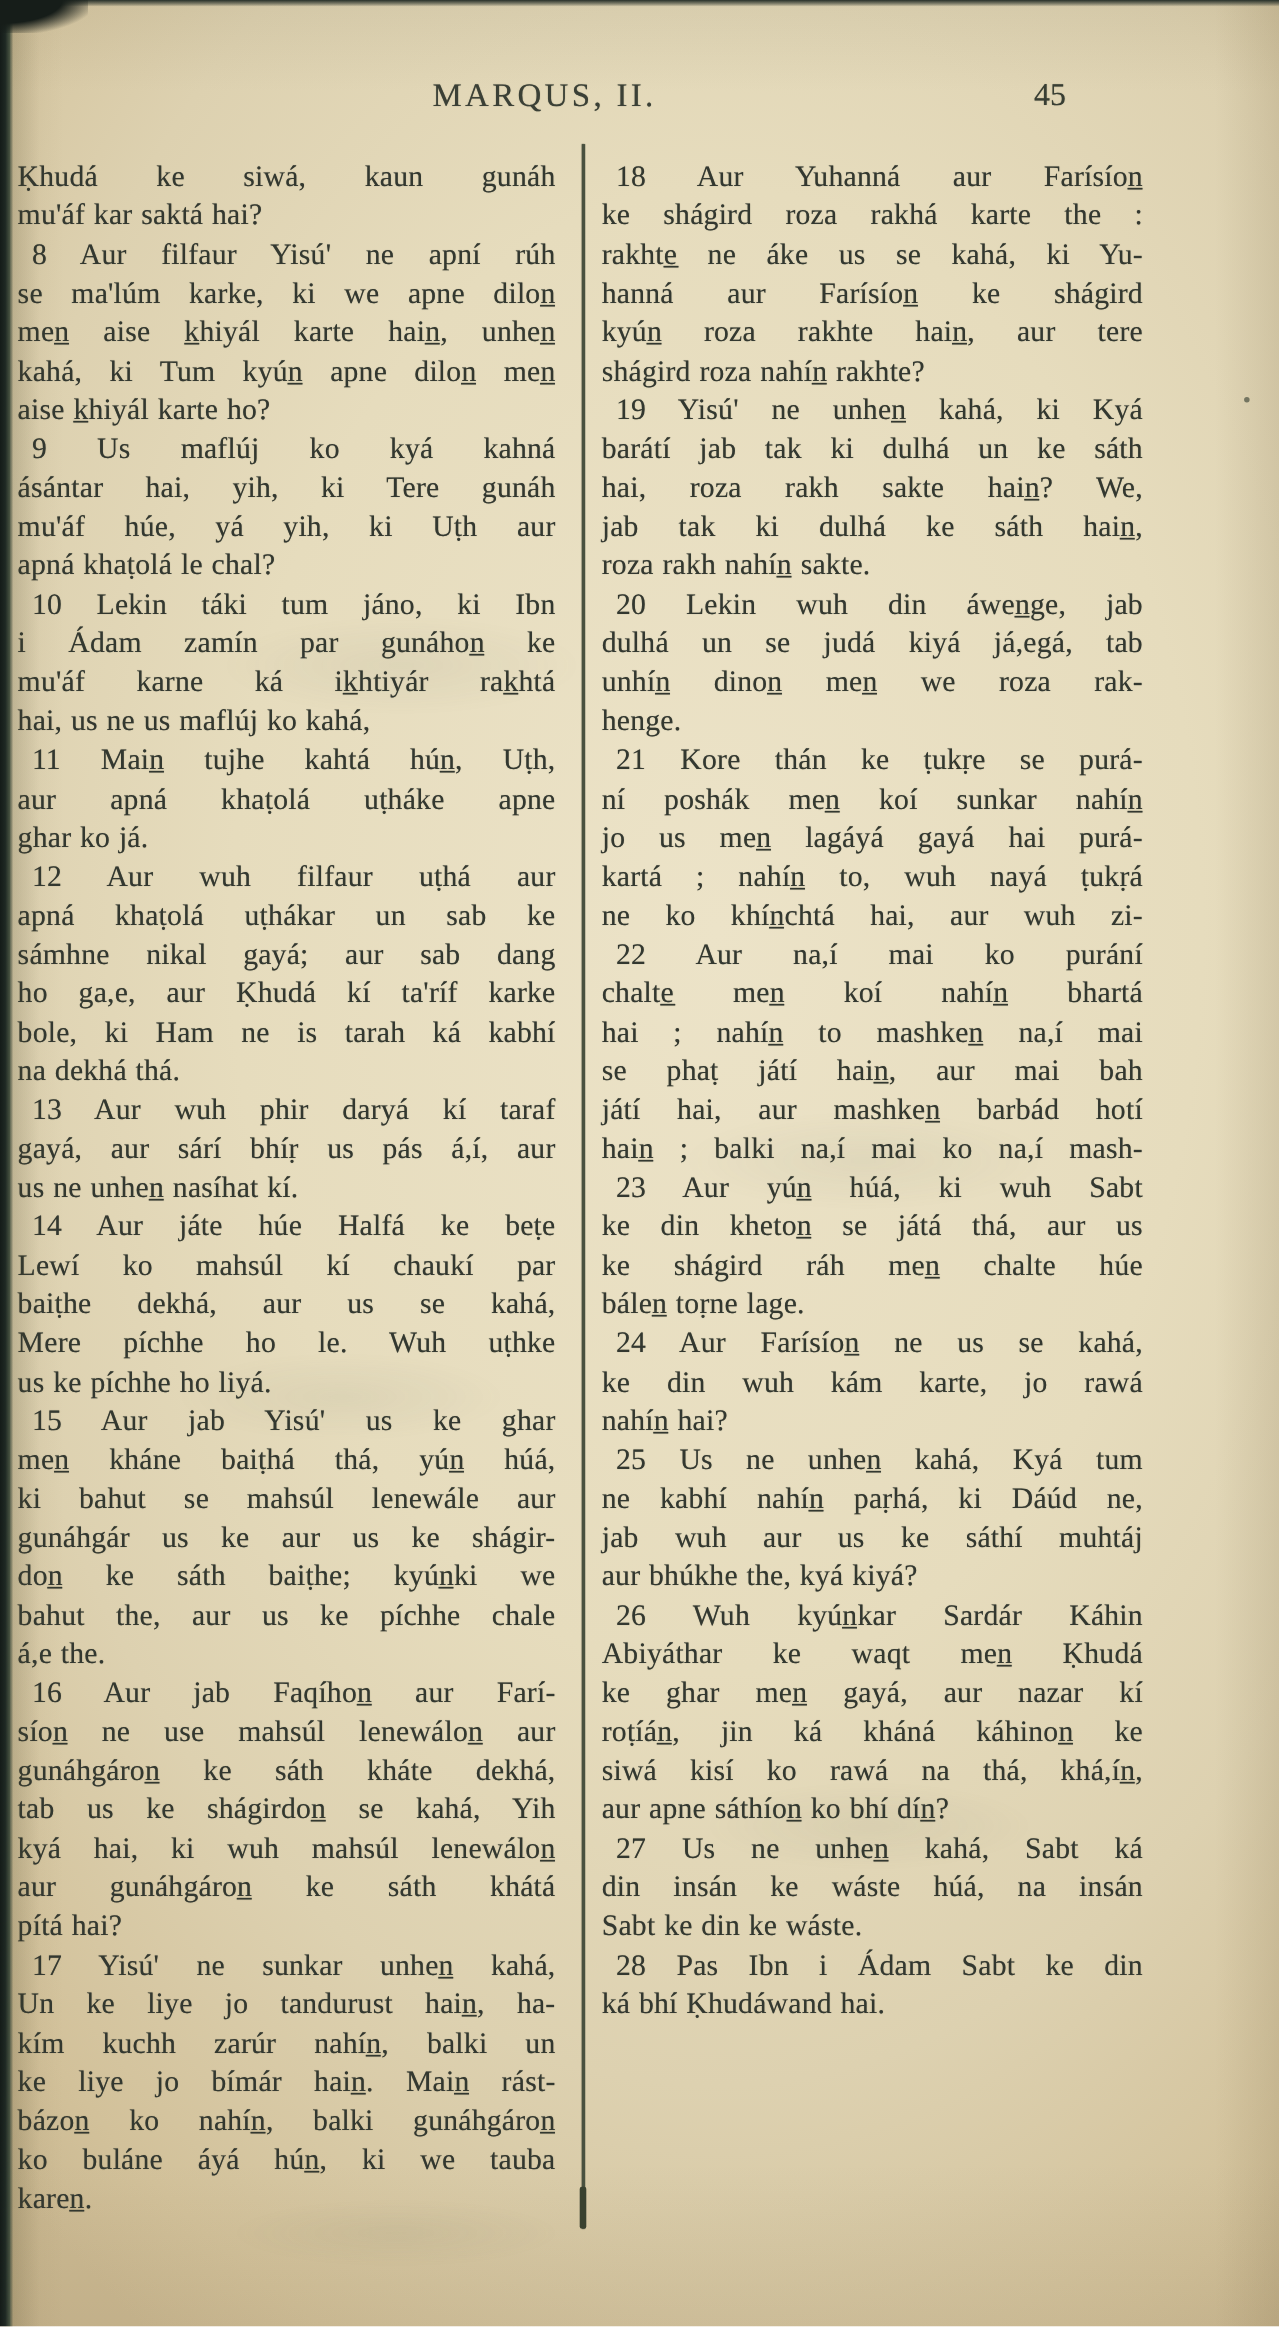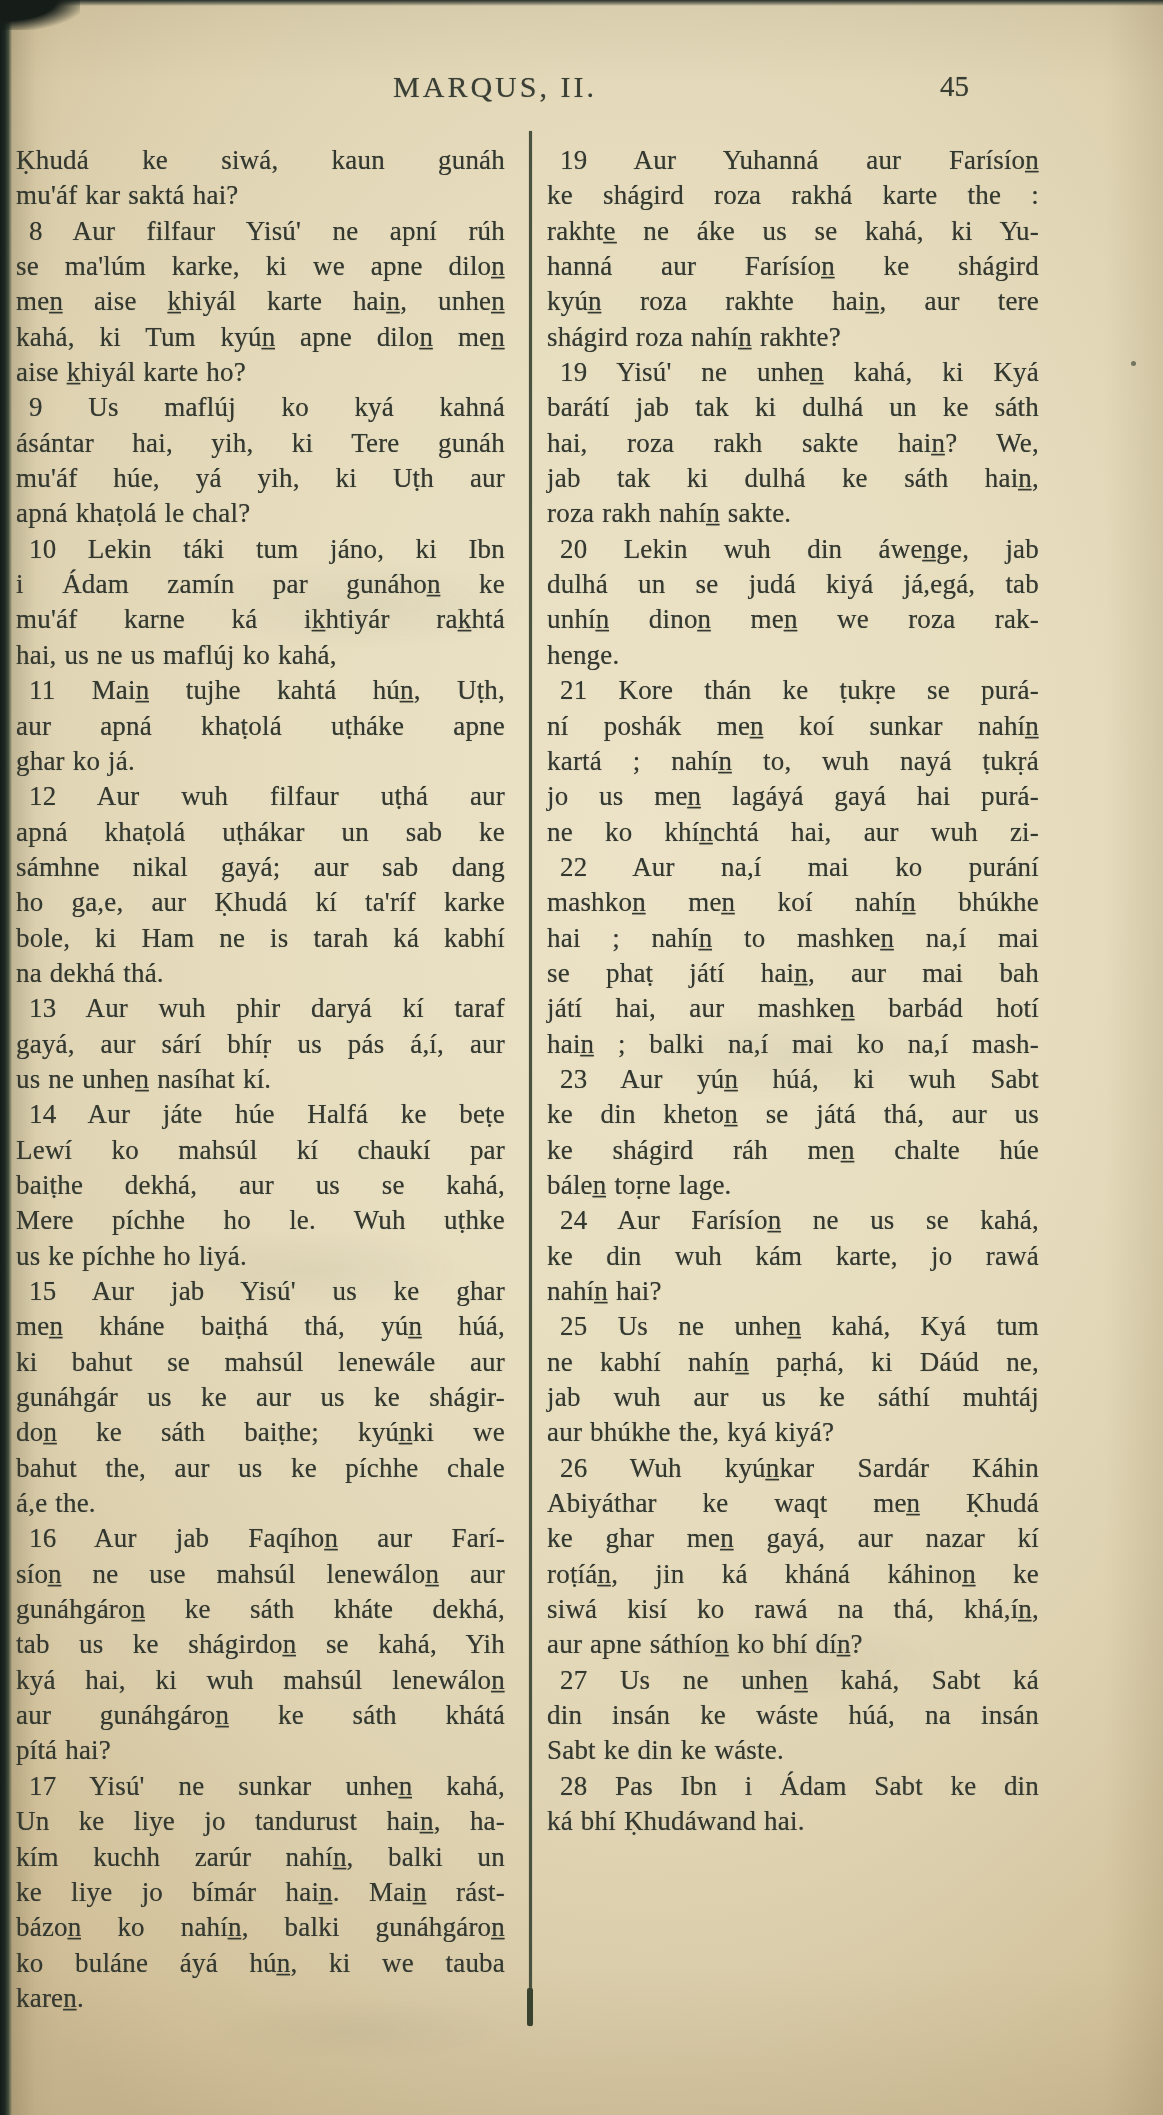--- a/index.html
+++ b/index.html
@@ -118,42 +118,42 @@
       <div class="line end">pítá hai?</div>
       <div class="line verse">17 Yisú' ne sunkar unhen̲ kahá,</div>
       <div class="line">Un ke liye jo tandurust hain̲, ha-</div>
       <div class="line">kím kuchh zarúr nahín̲, balki un</div>
       <div class="line">ke liye jo bímár hain̲.  Main̲ rást-</div>
       <div class="line">bázon̲ ko nahín̲, balki gunáhgáron̲</div>
       <div class="line">ko buláne áyá hún̲, ki we tauba</div>
       <div class="line end">karen̲.</div>
     </div>
   <div class="col right" id="col-right">
-      <div class="line verse">19 Aur Yuhanná aur Farísíon̲</div>
+      <div class="line verse">18 Aur Yuhanná aur Farísíon̲</div>
       <div class="line">ke shágird roza rakhá karte the :</div>
       <div class="line">rakhte̲ ne áke us se kahá, ki Yu-</div>
       <div class="line">hanná aur Farísíon̲ ke shágird</div>
       <div class="line">kyún̲ roza rakhte hain̲, aur tere</div>
       <div class="line end">shágird roza nahín̲ rakhte?</div>
       <div class="line verse">19 Yisú' ne unhen̲ kahá, ki Kyá</div>
       <div class="line">barátí jab tak ki dulhá un ke sáth</div>
       <div class="line">hai, roza rakh sakte hain̲?  We,</div>
       <div class="line">jab tak ki dulhá ke sáth hain̲,</div>
       <div class="line end">roza rakh nahín̲ sakte.</div>
       <div class="line verse">20 Lekin wuh din áwen̲ge, jab</div>
       <div class="line">dulhá un se judá kiyá já,egá, tab</div>
       <div class="line">unhín̲ dinon̲ men̲ we roza rak-</div>
       <div class="line end">henge.</div>
       <div class="line verse">21 Kore thán ke ṭukṛe se purá-</div>
       <div class="line">ní poshák men̲ koí sunkar nahín̲</div>
+      <div class="line">jo us men̲ lagáyá gayá hai purá-</div>
       <div class="line">kartá ; nahín̲ to, wuh nayá ṭukṛá</div>
-      <div class="line">jo us men̲ lagáyá gayá hai purá-</div>
       <div class="line">ne ko khín̲chtá hai, aur wuh zi-</div>
       <div class="line verse">22 Aur na,í mai ko purání</div>
-      <div class="line">mashkon̲ men̲ koí nahín̲ bhúkhe</div>
+      <div class="line">chalte̲ men̲ koí nahín̲ bhartá</div>
       <div class="line">hai ; nahín̲ to mashken̲ na,í mai</div>
       <div class="line">se phaṭ játí hain̲, aur mai bah</div>
       <div class="line">játí hai, aur mashken̲ barbád hotí</div>
       <div class="line">hain̲ ; balki na,í mai ko na,í mash-</div>
       <div class="line verse">23 Aur yún̲ húá, ki wuh Sabt</div>
       <div class="line">ke din kheton̲ se játá thá, aur us</div>
       <div class="line">ke shágird ráh men̲ chalte húe</div>
       <div class="line end">bálen̲ toṛne lage.</div>
       <div class="line verse">24 Aur Farísíon̲ ne us se kahá,</div>
       <div class="line">ke din wuh kám karte, jo rawá</div>

